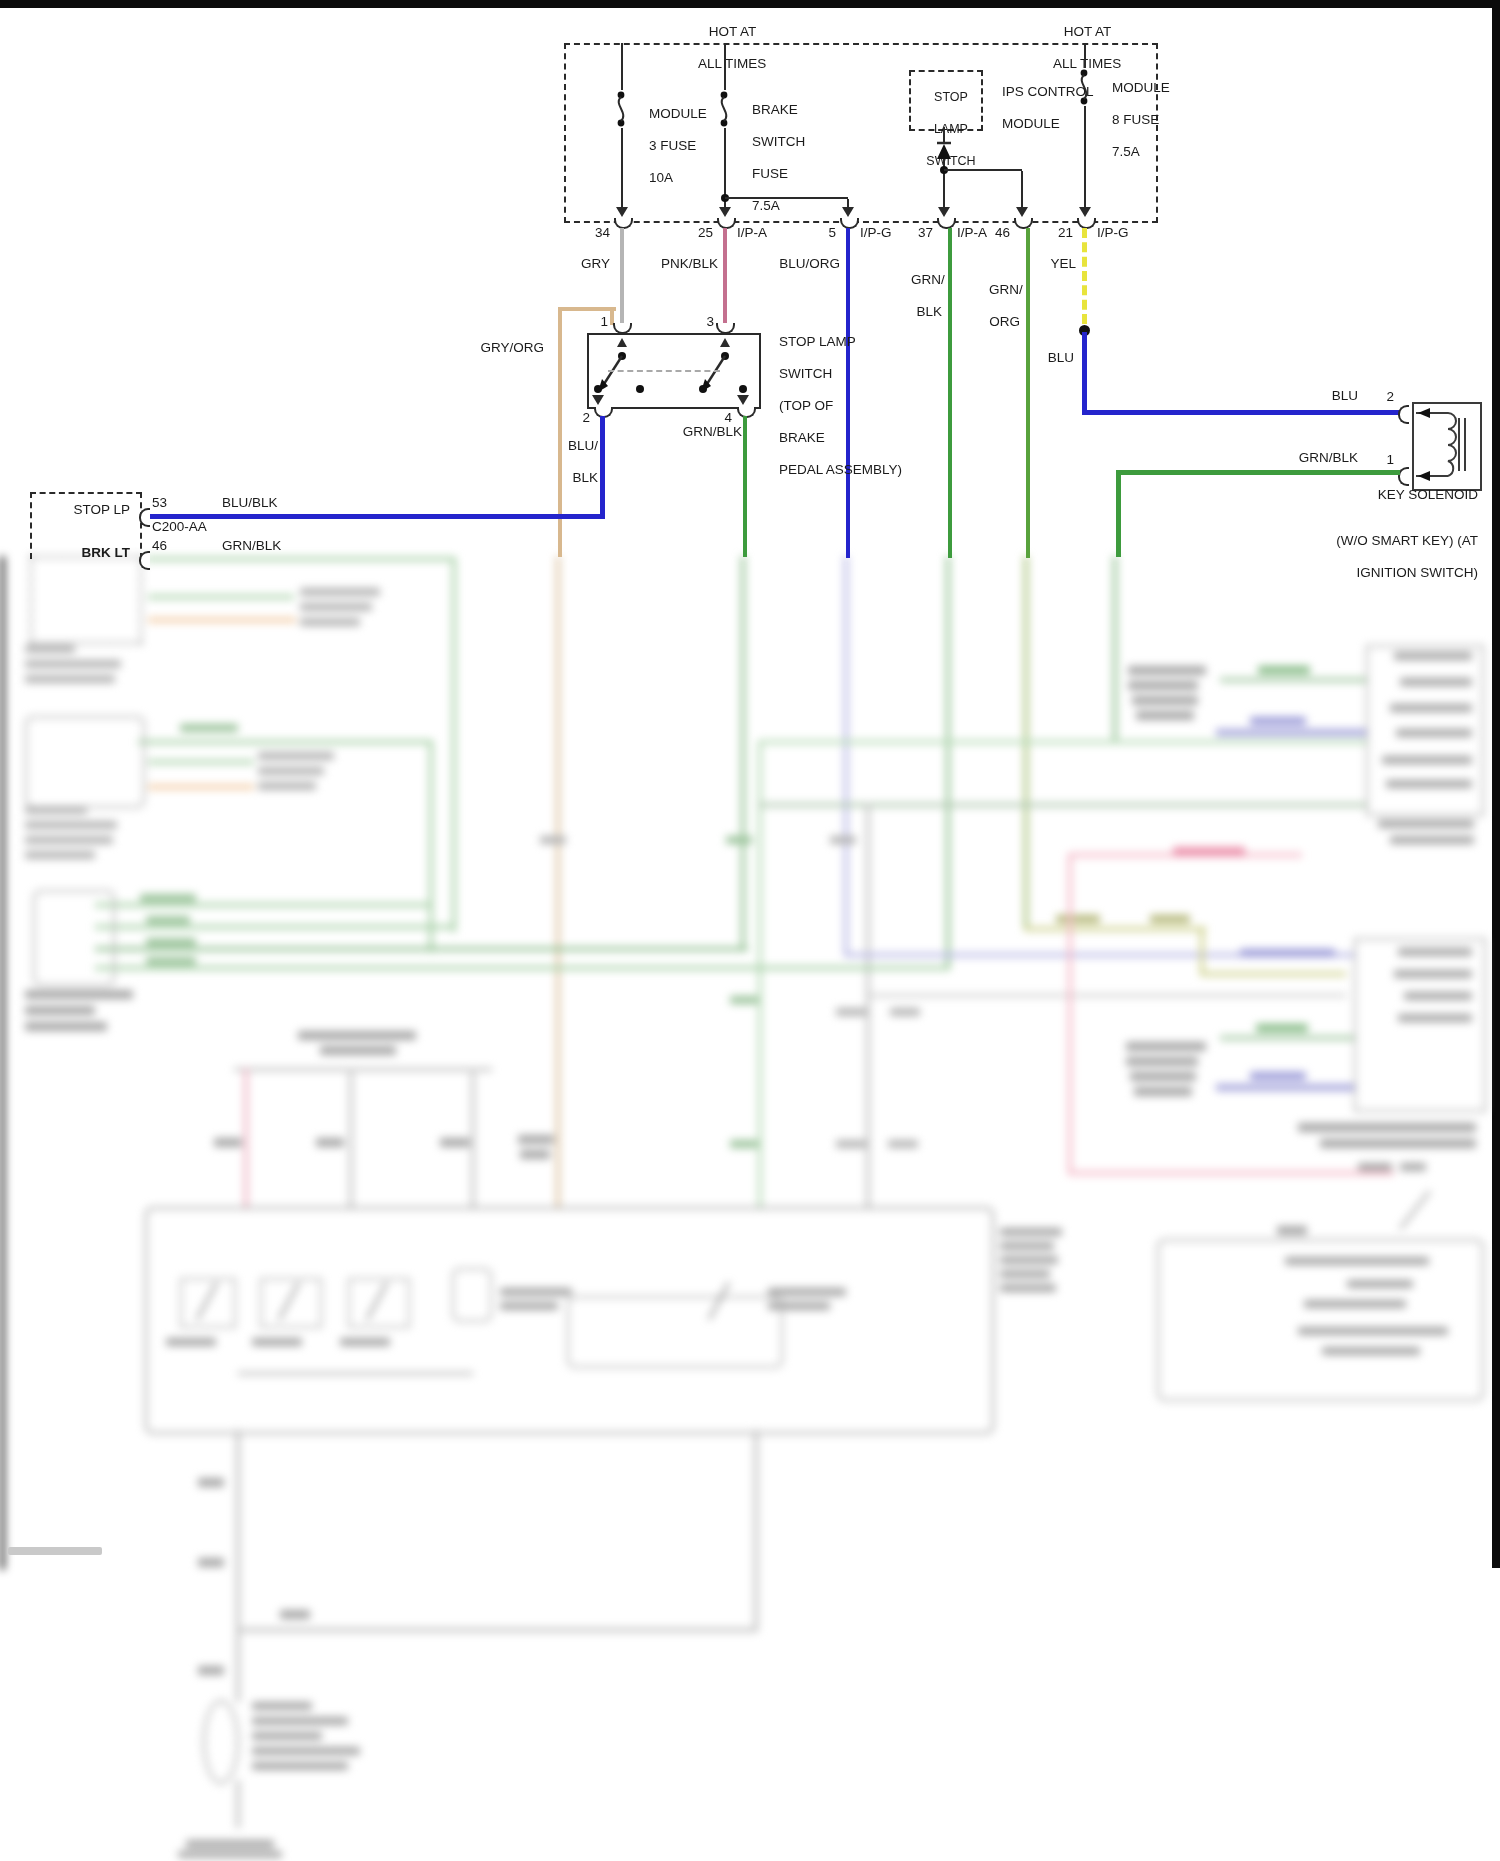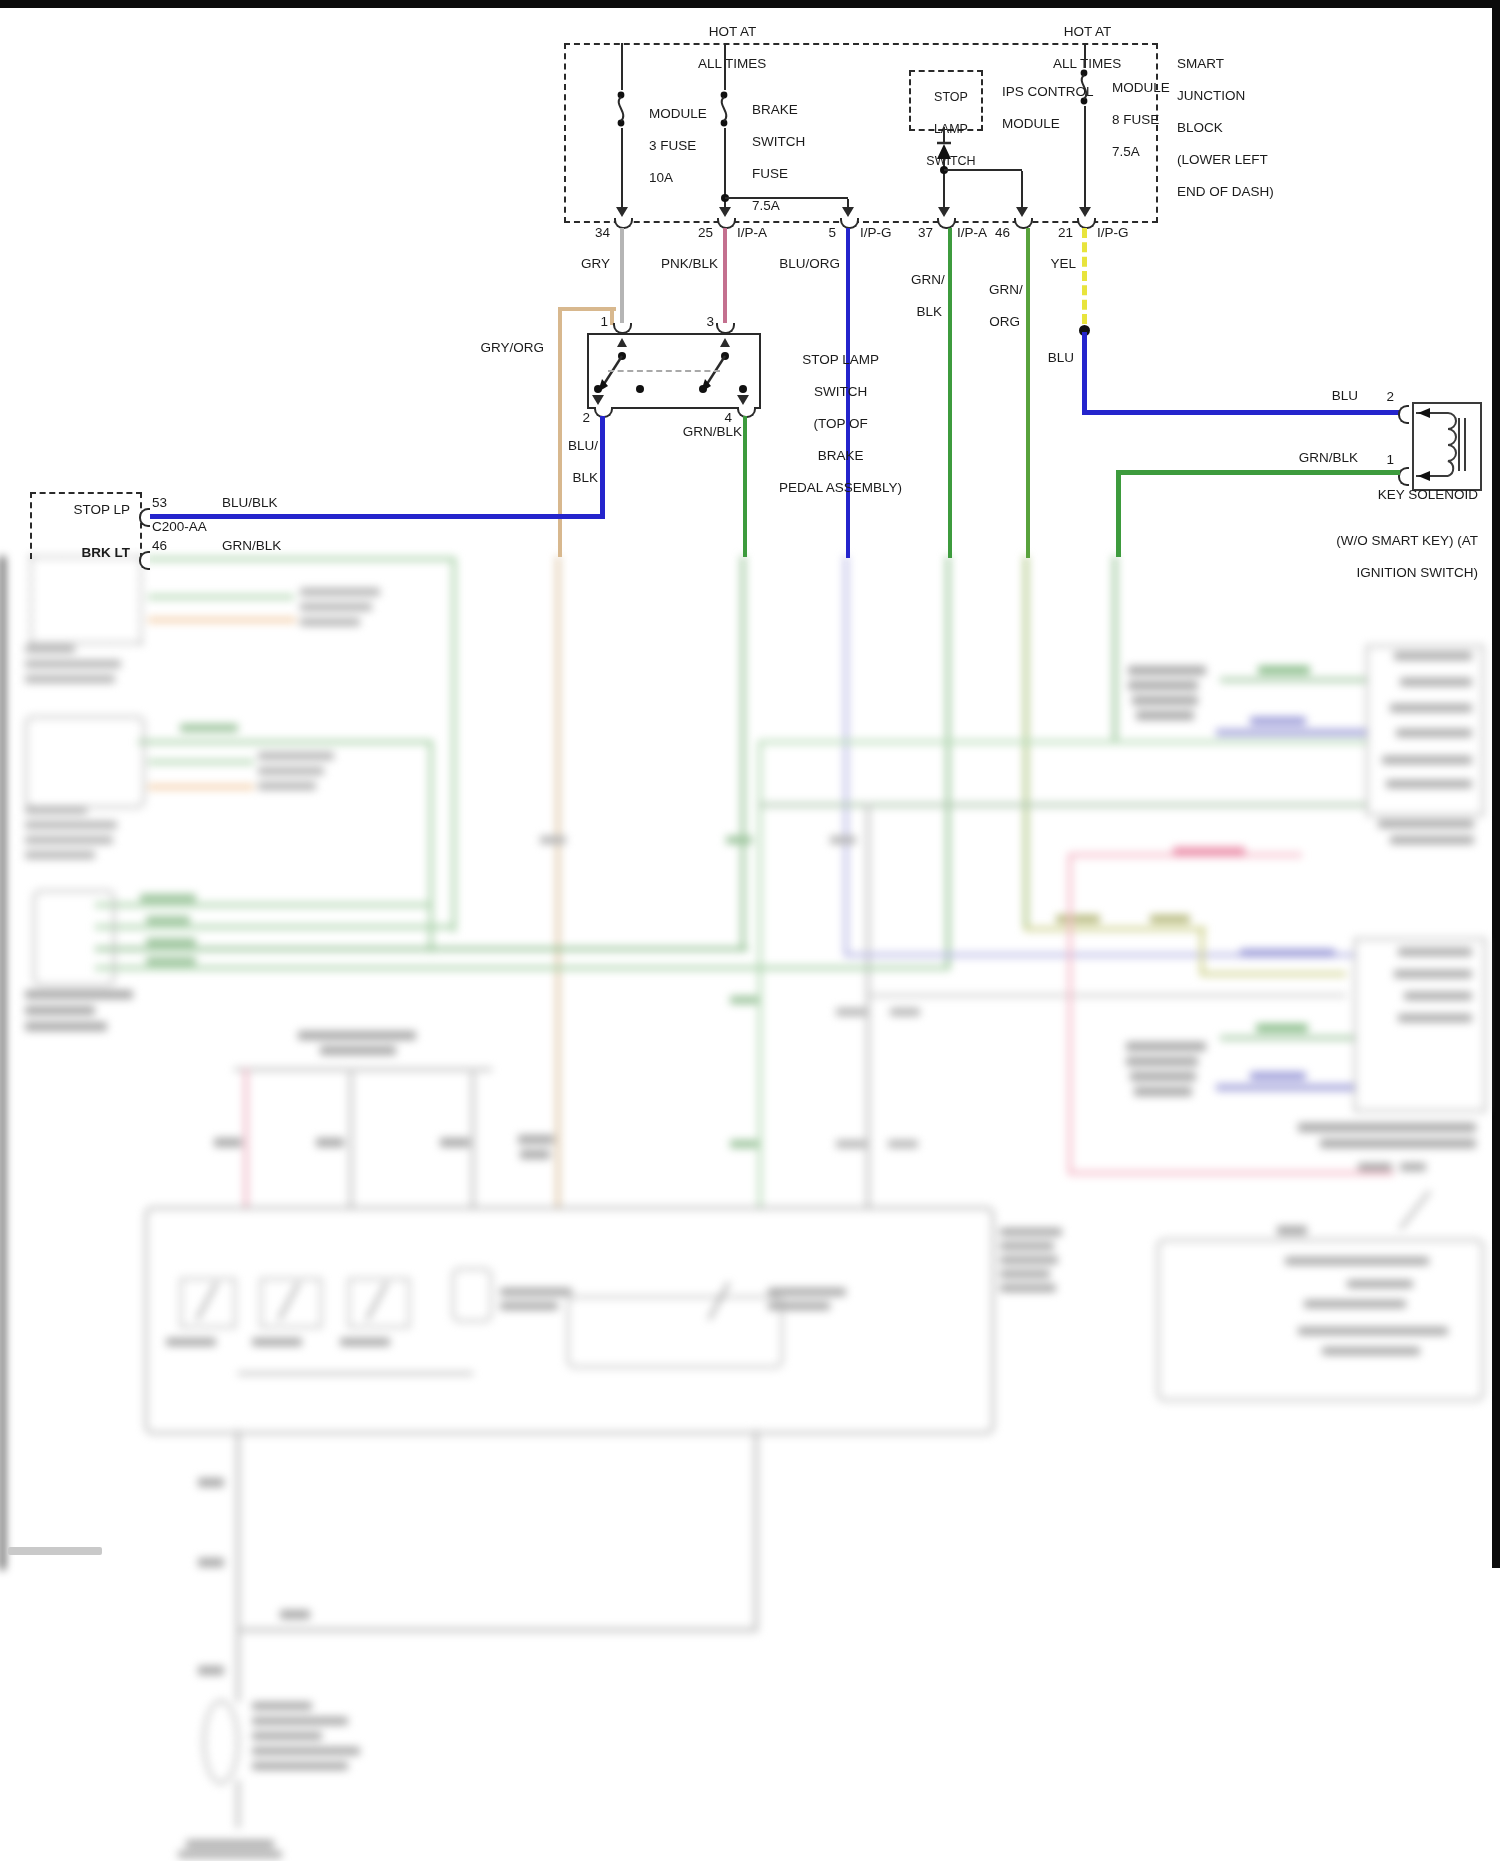--- a/index.html
+++ b/index.html
@@ -224,27 +224,20 @@
   <div class="t tc" style="left:655px;top:8px;width:140px;">
     <span>HOT AT</span><br>
     <span>ALL TIMES</span>
   </div>
   <div class="t tc" style="left:1010px;top:8px;width:140px;">
     <span>HOT AT</span><br>
     <span>ALL TIMES</span>
   </div>
 
   <div class="dash-box" style="left:564px;top:43px;width:590px;height:176px;"></div>
-  <div class="t" style="left:1162px;top:40px;">
-    <span>SMART</span><br>
-    <span>JUNCTION</span><br>
-    <span>BLOCK</span><br>
-    <span>(LOWER LEFT</span><br>
-    <span>END OF DASH)</span>
-  </div>
 
   <div class="ln" style="left:621px;top:43px;width:2px;height:49px;"></div>
   <div class="ln" style="left:621px;top:126px;width:2px;height:81px;"></div>
   <div class="arr-d" style="left:616px;top:207px;"></div>
 
   <div class="ln" style="left:724px;top:43px;width:2px;height:49px;"></div>
   <div class="ln" style="left:724px;top:126px;width:2px;height:81px;"></div>
   <div class="arr-d" style="left:719px;top:207px;"></div>
   <div class="dot" style="left:721px;top:194px;width:8px;height:8px;"></div>
   <div class="ln" style="left:725px;top:197px;width:123px;height:2px;"></div>
@@ -382,21 +375,21 @@
     <polygon points="6,38 16,32 10,25" fill="#111"></polygon>
   </svg>
   <div class="mech" style="left:608px;top:370px;width:112px;height:0;"></div>
   <div class="dot" style="left:594px;top:385px;width:8px;height:8px;"></div>
   <div class="dot" style="left:636px;top:385px;width:8px;height:8px;"></div>
   <div class="dot" style="left:699px;top:385px;width:8px;height:8px;"></div>
   <div class="dot" style="left:739px;top:385px;width:8px;height:8px;"></div>
   <div class="arr-d" style="left:592px;top:395px;"></div>
   <div class="arr-d" style="left:737px;top:395px;"></div>
 
-  <div class="t" style="left:764px;top:336px;text-align:center;">
+  <div class="t" style="left:764px;top:318px;">
     <span>STOP LAMP</span><br>
     <span>SWITCH</span><br>
     <span>(TOP OF</span><br>
     <span>BRAKE</span><br>
     <span>PEDAL ASSEMBLY)</span>
   </div>
 
   <div class="pinarc" style="left:594px;top:407px;"></div>
   <div class="pinarc" style="left:737px;top:407px;"></div>
   <div class="t tr" style="left:570px;top:410px;width:20px;"><span>2</span></div>

